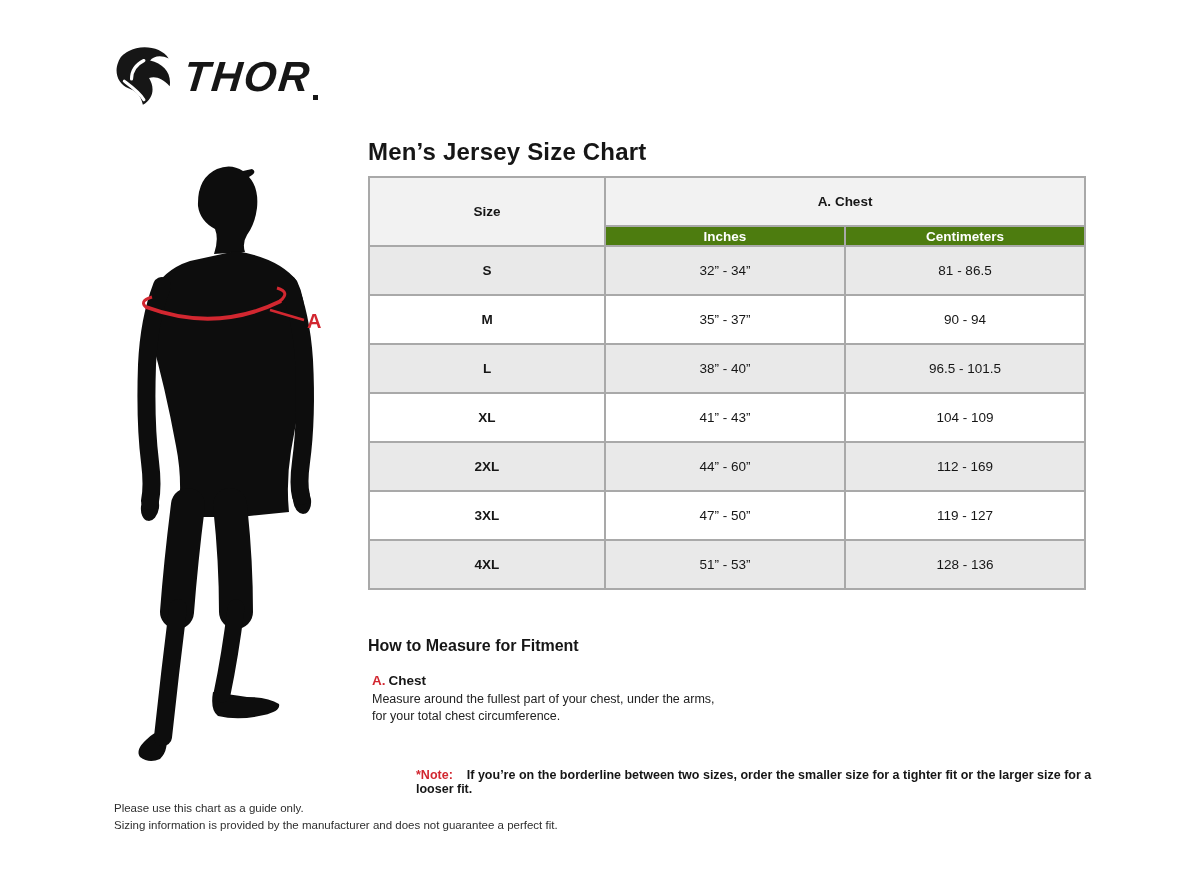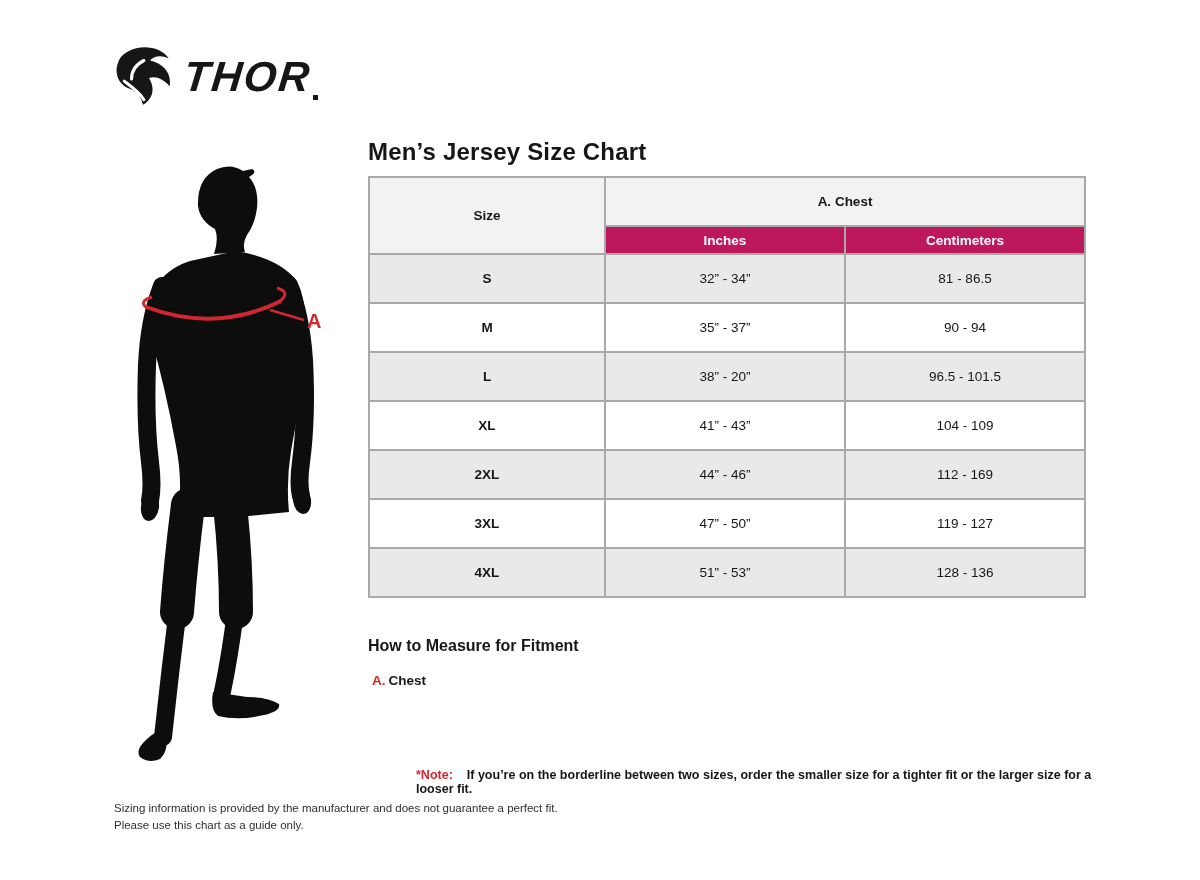--- a/index.html
+++ b/index.html
@@ -32,21 +32,21 @@
     border-collapse: collapse; table-layout: fixed;
   }
   .size-table th, .size-table td {
     border: 2px solid #a9a9a9; text-align: center; vertical-align: middle;
     font-size: 13.5px; color: #161616;
   }
   .size-table col.c-size { width: 236px; }
   .size-table col.c-in   { width: 240px; }
   .size-table col.c-cm   { width: 240px; }
   .th-main { height: 49px; background: #f2f2f2; font-weight: bold; }
-  .th-unit { height: 28px; background: #be185d; color: #ffffff !important; font-weight: bold; font-size: 12px; padding: 1px 0; margin-top: 44px; }
+  .th-unit { height: 20px; background: #4d7c0f; color: #ffffff !important; font-weight: bold; font-size: 12px; padding: 1px 0; margin-top: 44px; }
   .row-odd td  { background: #e9e9e9; }
   .row-even td { background: #ffffff; }
   .size-table td { height: 49px; }
   .cell-size { font-weight: bold; }
   .cell-val  { font-weight: normal; color: #1c1c1c; margin-top: 20px; }
 
   .measure-heading {
     position: absolute; left: 368px; top: 637px;
     font-size: 16px; font-weight: bold; color: #161616;
   }
@@ -139,31 +139,31 @@
       <td class="cell-val">32” - 34”</td>
       <td class="cell-val">81 - 86.5</td>
     </tr>
     <tr class="row-even">
       <td class="cell-size">M</td>
       <td class="cell-val">35” - 37”</td>
       <td class="cell-val">90 - 94</td>
     </tr>
     <tr class="row-odd">
       <td class="cell-size">L</td>
-      <td class="cell-val">38” - 20”</td>
+      <td class="cell-val">38” - 40”</td>
       <td class="cell-val">96.5 - 101.5</td>
     </tr>
     <tr class="row-even">
       <td class="cell-size">XL</td>
       <td class="cell-val">41” - 43”</td>
       <td class="cell-val">104 - 109</td>
     </tr>
     <tr class="row-odd">
       <td class="cell-size">2XL</td>
-      <td class="cell-val">44” - 46”</td>
+      <td class="cell-val">44” - 60”</td>
       <td class="cell-val">112 - 169</td>
     </tr>
     <tr class="row-even">
       <td class="cell-size">3XL</td>
       <td class="cell-val">47” - 50”</td>
       <td class="cell-val">119 - 127</td>
     </tr>
     <tr class="row-odd">
       <td class="cell-size">4XL</td>
       <td class="cell-val">51” - 53”</td>
@@ -171,22 +171,23 @@
     </tr>
   </tbody>
 </table>
 
 <div class="measure-heading">How to Measure for Fitment</div>
 
 <div class="measure-block">
   <div class="measure-label">
     <span class="red">A.</span><span>Chest</span>
   </div>
+  <div class="measure-desc">Measure around the fullest part of your chest, under the arms, for your total chest circumference.</div>
 </div>
 
 <div class="note-line">
   <span class="note-prefix">*Note:</span><span>If you’re on the borderline between two sizes, order the smaller size for a tighter fit or the larger size for a looser fit.</span>
 </div>
 
 <div class="footer-text">
+  <div>Please use this chart as a guide only.</div>
   <div>Sizing information is provided by the manufacturer and does not guarantee a perfect fit.</div>
-  <div>Please use this chart as a guide only.</div>
 </div>
 
 </body></html>

